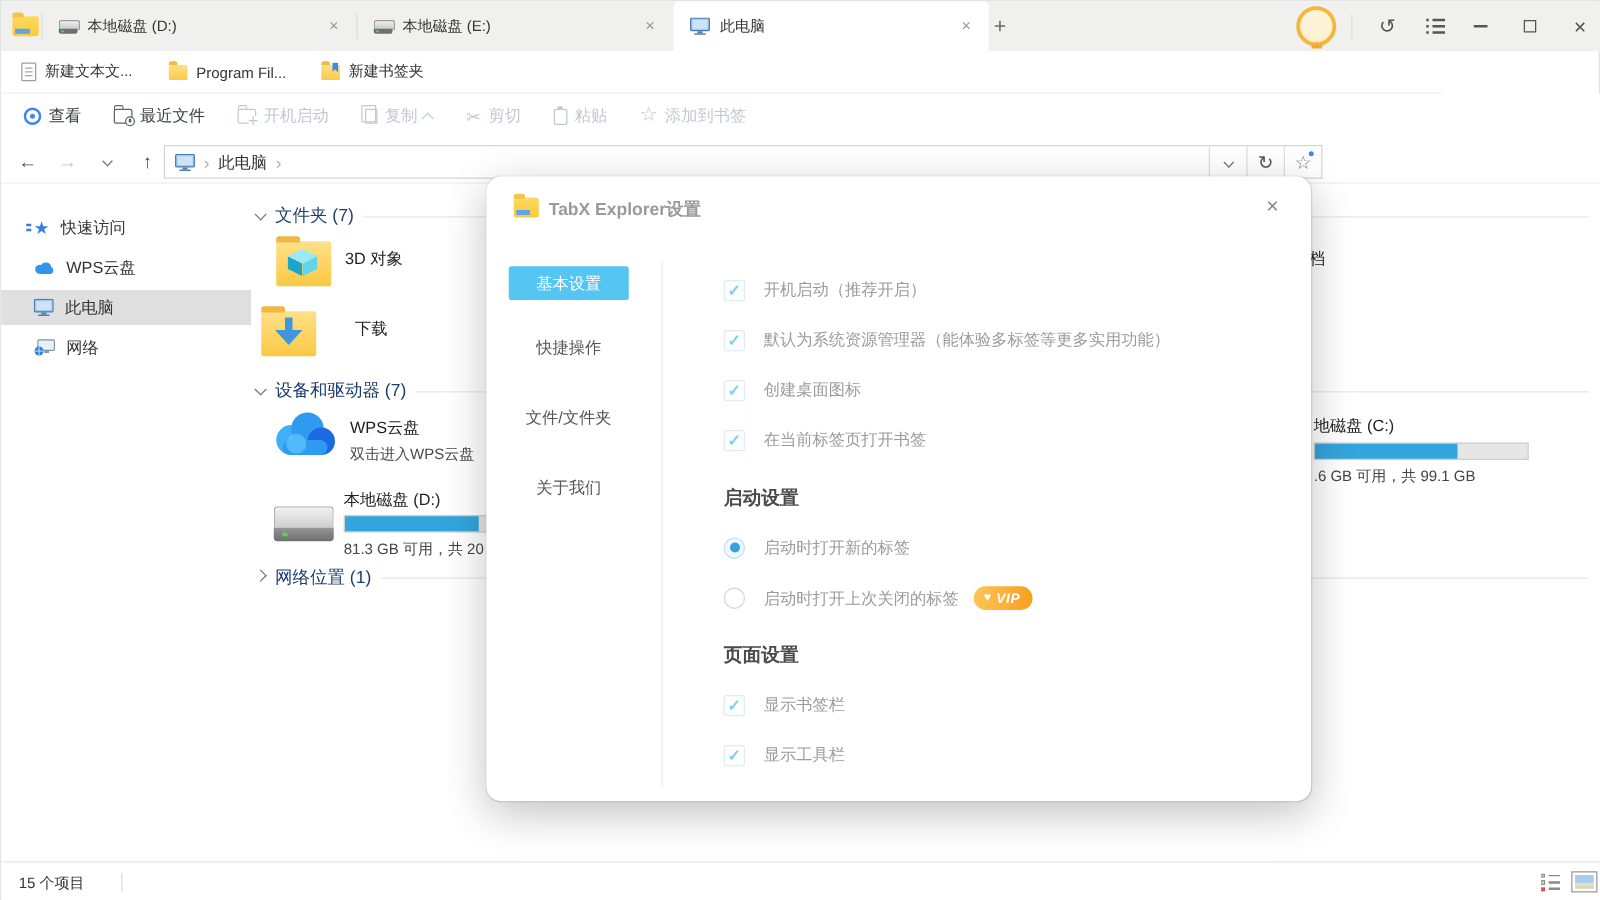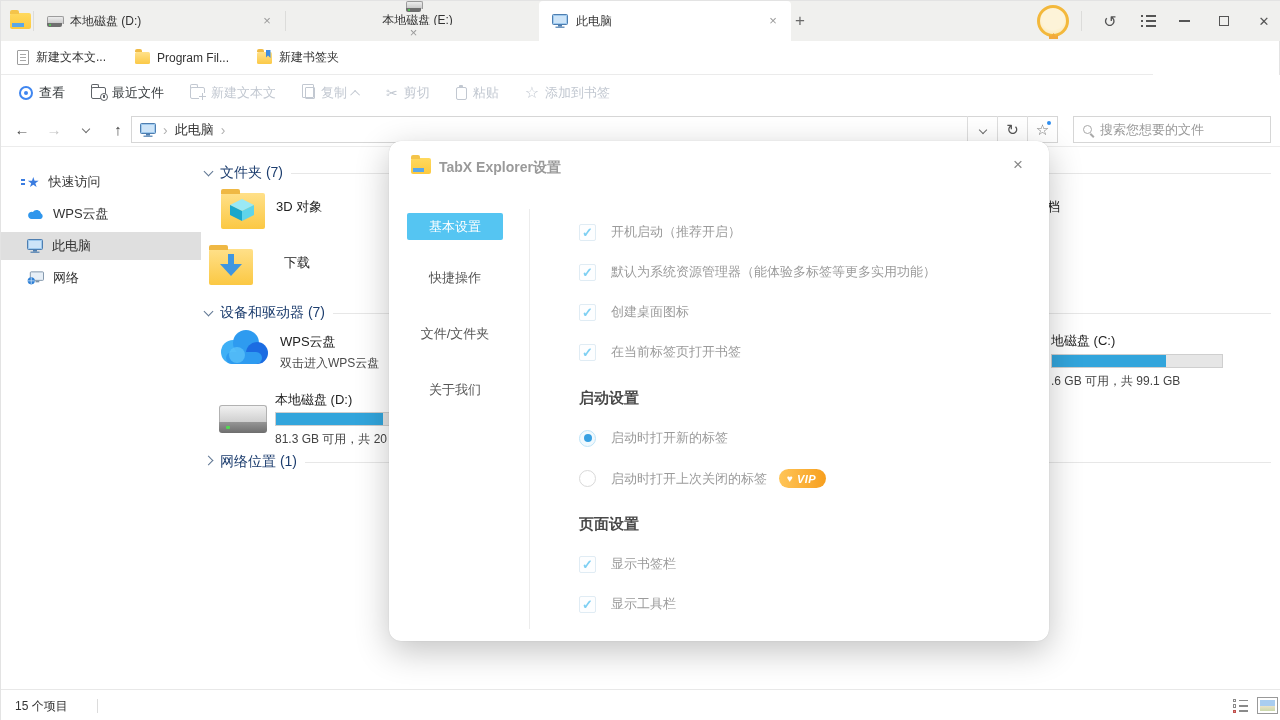--- a/index.html
+++ b/index.html
@@ -165,21 +165,21 @@
 
     <div class="tab" style="left:33px; width:251px;">
       <span class="drive-ico">
           <span class="led"></span>
         </span>
       <span class="tab-label">本地磁盘 (D:)</span>
       <span class="tab-close">×</span>
     </div>
     <div class="vsep" style="left:284px;"></div>
 
-    <div class="tab" style="left:285px; width:252px;flex-direction:column;">
+    <div class="tab" style="left:285px; width:252px;">
       <span class="drive-ico">
           <span class="led"></span>
         </span>
       <span class="tab-label">本地磁盘 (E:)</span>
       <span class="tab-close">×</span>
     </div>
 
     <div class="tab active" style="left:538px; width:252px;">
       <svg class="mon-svg" width="16" height="14" viewBox="0 0 16 14">
           <rect x="0.5" y="0.5" width="15" height="10" rx="1" fill="#9ec9ee" stroke="#4e7eb0"></rect>
@@ -251,21 +251,21 @@
     <div class="tool on">
       <span class="fold-out" style="color:#5f6368;">
           <span class="clock-dot"></span>
         </span>
       <span>最近文件</span>
     </div>
     <div class="tool off">
       <span class="fold-out">
           <span class="plus-mark"></span>
         </span>
-      <span>新建文本文</span>
+      <span>开机启动</span>
     </div>
     <div class="tool off">
       <span class="copy-ico"></span>
       <span>复制</span>
       <span class="caret-up"></span>
     </div>
     <div class="tool off">
       <span class="cut-glyph">✂</span>
       <span>剪切</span>
     </div>
@@ -309,24 +309,20 @@
           <span class="chev"></span>
         </div>
       <div class="addr-cell">
           <span class="refresh-glyph">↻</span>
         </div>
       <div class="addr-cell">
           <span class="star-dot">☆</span>
         </div>
     </div>
 
-    <div class="searchbox">
-      <span class="mag"></span>
-      <input type="text" placeholder="搜索您想要的文件" style="">
-    </div>
   </div>
 
   <div class="sidebar">
     <div class="side-item" style="top:21px;">
       <span class="qa-star">★</span>
       <span>快速访问</span>
     </div>
     <div class="side-item" style="top:53px;">
       <svg width="17" height="12" viewBox="0 0 20 13">
           <path d="M5.5 12.5 a4.3 4.3 0 1 1 1.4-8.4 A5.4 5.4 0 0 1 16.6 6 A3.5 3.5 0 0 1 15.8 12.5 Z" fill="#2f96ec"></path>

